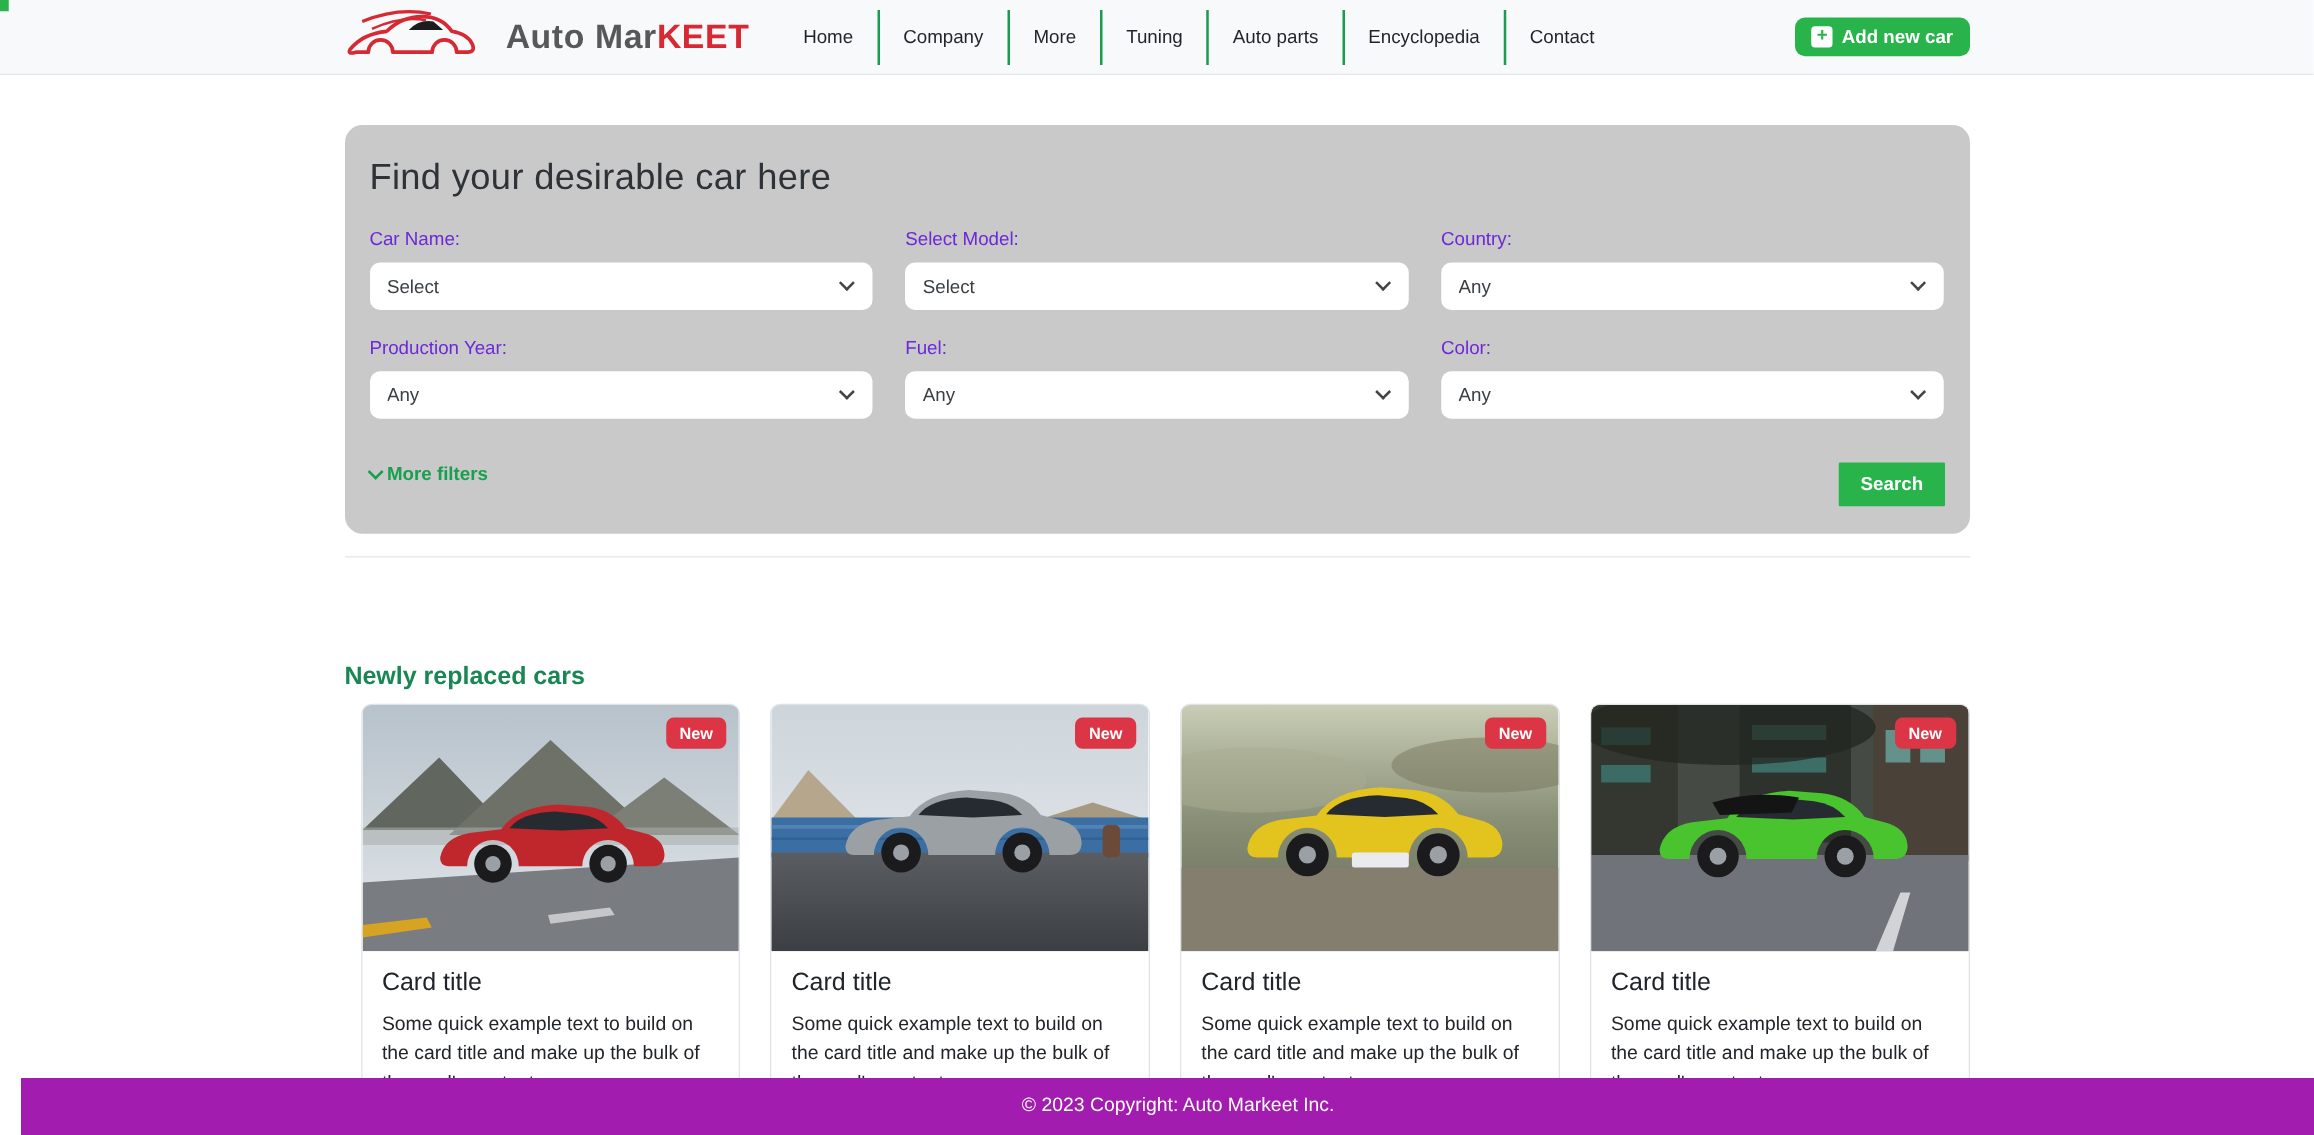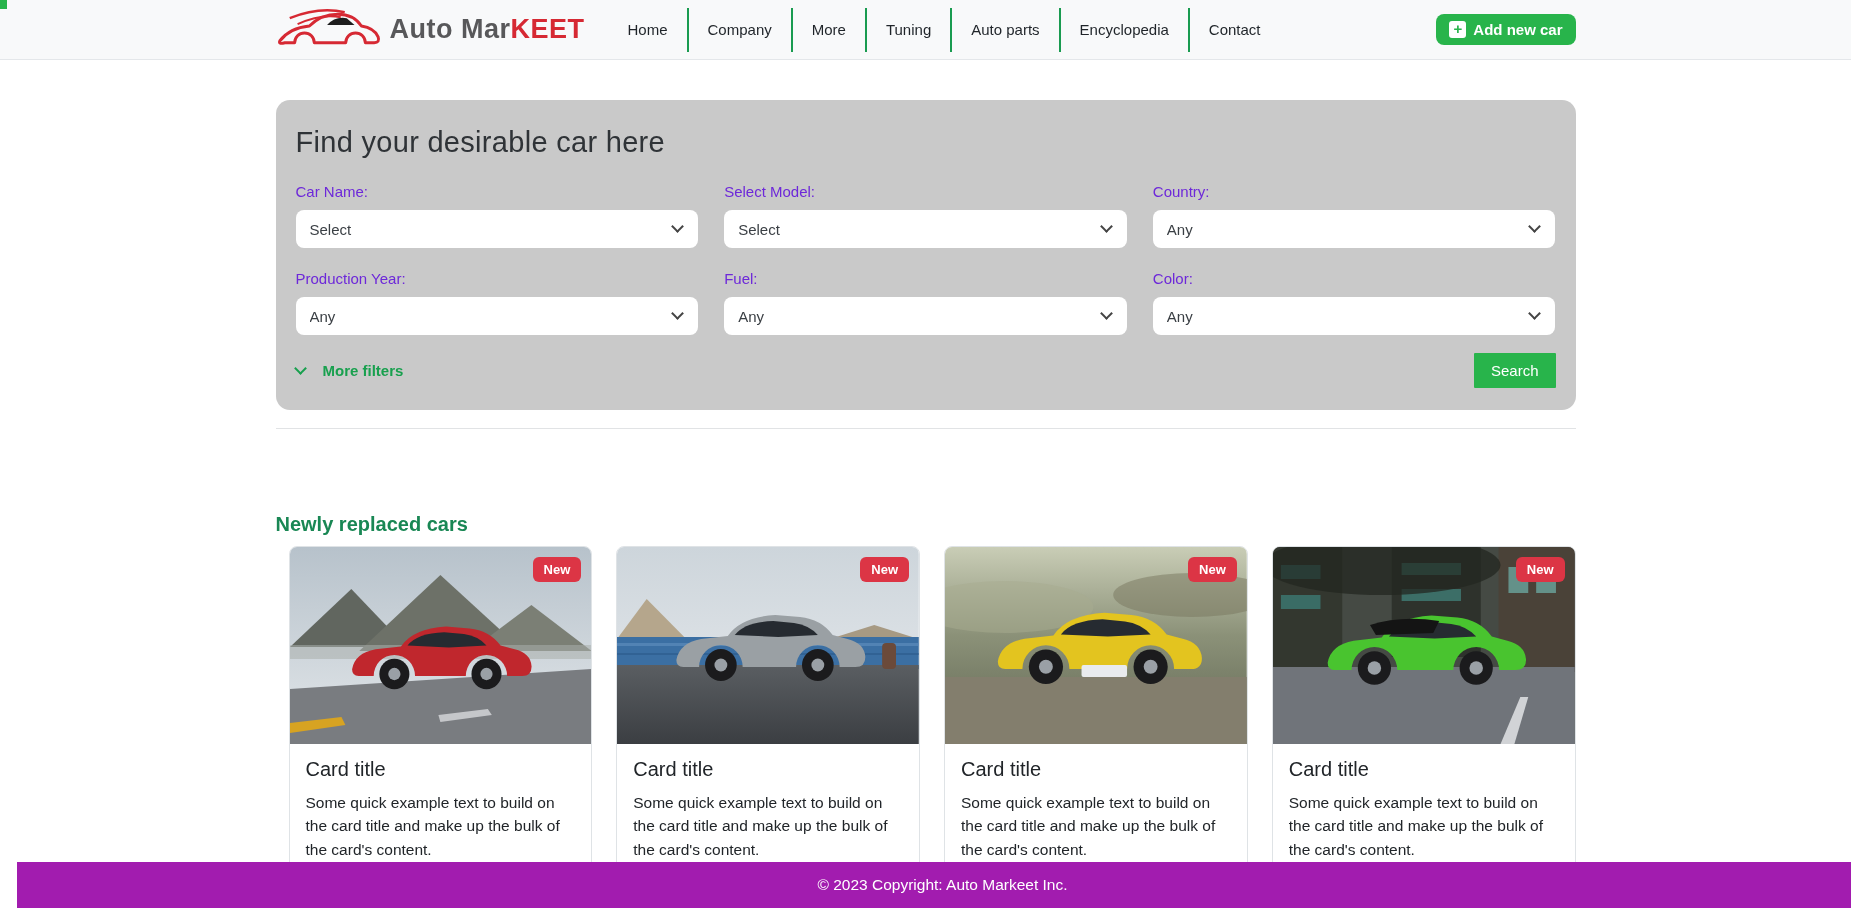--- a/index.html
+++ b/index.html
@@ -5,21 +5,21 @@
   * { box-sizing: border-box; margin: 0; padding: 0; }
   html,body { width: 1851px; height: 908px; overflow: hidden; background: #ffffff;
               font-family: "Liberation Sans", sans-serif; color: #212529; }
 
   .corner-artifact { position: absolute; left: 0; top: 0; width: 7px; height: 9px; background: #28b44b; }
 
   
   .header { height: 60px; background: #f8f9fa; border-bottom: 1px solid #e4e7ea;
             display: flex; align-items: center; }
   .header-inner { width: 1300px; margin: 0 auto; display: flex; align-items: center; }
-  .logo { display: flex; align-items: center; gap: 6px; text-decoration: none; cursor: pointer; }
+  .logo { display: flex; align-items: center; gap: 21px; text-decoration: none; cursor: pointer; }
   .logo-text { font-size: 27px; font-weight: bold; letter-spacing: 0.5px; }
   .logo-text .lg-primary { color: #58585a; }
   .logo-text .lg-accent  { color: #d62933; }
   .nav { display: flex; align-items: center; height: 44px; margin-left: 24px; }
   .nav a { display: flex; align-items: center; height: 44px; padding: 0 19px;
            font-size: 15px; color: #1f2429; text-decoration: none; cursor: pointer; white-space: nowrap; }
   .nav a + a { border-left: 2px solid #199b50; }
   .header-spacer { flex: 1; }
   .add-car-btn { display: flex; align-items: center; gap: 7px; background: #28b44b; border: none;
                  border-radius: 8px; padding: 7px 13px; cursor: pointer; }
@@ -38,27 +38,27 @@
   .field label { display: block; font-size: 15px; color: #6d28d9; margin-bottom: 10px; }
   .select-wrap { position: relative; }
   .select-wrap select { width: 100%; height: 38px; border: none; border-radius: 8px;
                         background: #ffffff; font-family: "Liberation Sans", sans-serif;
                         font-size: 15px; color: #3a3f44; padding: 0 34px 0 14px;
                         appearance: none; -webkit-appearance: none; cursor: pointer; }
   .chev { position: absolute; right: 16px; top: 12px; width: 9px; height: 9px;
           border-right: 2px solid #444; border-bottom: 2px solid #444;
           transform: rotate(45deg); pointer-events: none; }
   .panel-bottom { display: flex; justify-content: space-between; align-items: center; margin-top: 18px; }
-  .more-filters { display: flex; align-items: center; gap: 18px; color: #18a04e;
+  .more-filters { display: flex; align-items: center; gap: 5px; color: #18a04e;
                   font-size: 15px; font-weight: bold; text-decoration: none; cursor: pointer; }
   .more-filters .chev-green { width: 9px; height: 9px; border-right: 2.5px solid #18a04e;
                   border-bottom: 2.5px solid #18a04e; transform: rotate(45deg); margin-top: -4px; }
   .search-btn { background: #28b44b; color: #ffffff; border: none; border-radius: 1px;
-                font-family: "Liberation Sans", sans-serif; font-size: 15px; font-weight: normal;
-                padding: 9px 17px; cursor: pointer; }
+                font-family: "Liberation Sans", sans-serif; font-size: 15px; font-weight: bold;
+                padding: 9px 17px; cursor: pointer; margin-top: 17px; }
 
   .divider { border: none; border-top: 1px solid #e1e3e5; margin-top: 18px; }
 
   
   .listings-heading { margin-top: 84px; font-size: 20px; font-weight: bold; color: #198754; }
   .cards { display: grid; grid-template-columns: repeat(4, 1fr); gap: 24px; margin-top: 10px; padding-left: 13px; }
   .card { background: #ffffff; border: 1px solid #dfe3e6; border-radius: 8px; overflow: hidden; }
   .card-img { position: relative; height: 197px; }
   .card-img svg { display: block; width: 100%; height: 100%; }
   .new-badge { position: absolute; top: 10px; right: 10px; background: #dc3545; color: #ffffff;

